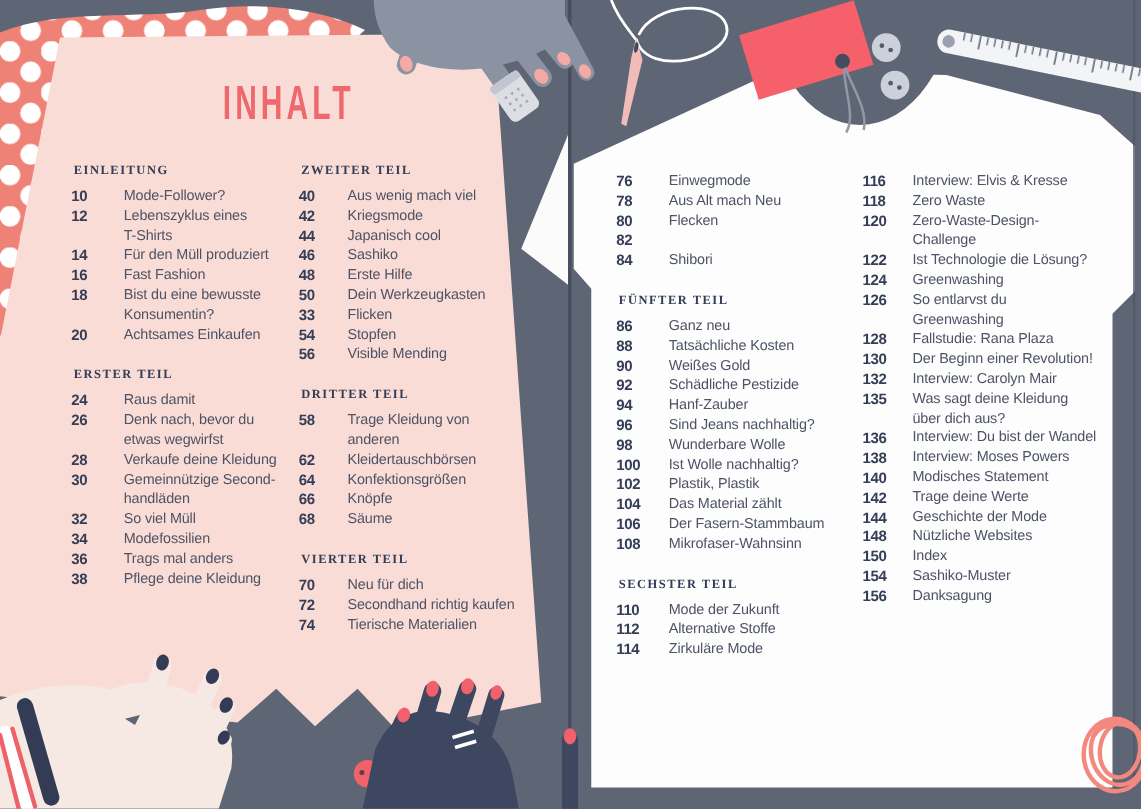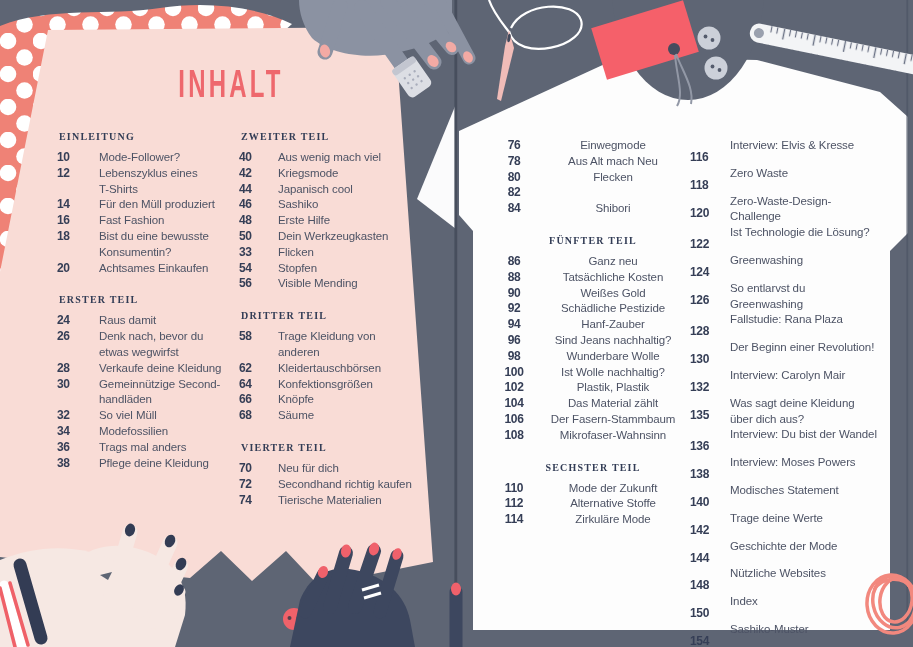--- a/index.html
+++ b/index.html
@@ -12,37 +12,37 @@
   #text-layer{position:absolute;left:0;top:0;width:913px;height:647px;z-index:3;padding-left:44px;}
   .page-title{
     position:absolute;left:141px;top:62px;width:180px;
     text-align:center;color:#ee686d;font-weight:bold;font-size:30px;
     letter-spacing:4px;transform:scale(.80,1.28);transform-origin:center top;
     font-family:"Liberation Sans","DejaVu Sans",sans-serif;
   }
   .toc-col{position:absolute;}
   #left-column-1{left:57px;top:129px;width:177px;}
   #left-column-2{left:239px;top:129px;width:186px;}
-  #right-column-1{left:493px;top:138px;width:198px;text-align:center;}
+  #right-column-1{left:493px;top:138px;width:198px;}
   #right-column-2{left:690px;top:138px;width:216px;}
   .section + .section{margin-top:16px;}
   .heading{
     font-family:"Liberation Serif","DejaVu Serif",serif;
     font-weight:bold;font-size:10px;letter-spacing:1.2px;
     color:#323c55;line-height:16px;margin-bottom:5px;padding-left:2px;
   }
   .entry{display:flex;align-items:flex-start;}
   .entry .num{
     flex:0 0 auto;font-weight:bold;font-size:12px;color:#353e56;
     line-height:15.8px;letter-spacing:-.3px;
   }
   #left-column-1 .num{width:42px;}
   #left-column-2 .num{width:39px;}
   #right-column-1 .num{width:42px;}
-  #right-column-2 .num{width:40px;margin-top:12px;}
+  #right-column-2 .num{width:40px;}
   .entry .txt{
     flex:1 1 auto;font-size:11.5px;color:#4d5365;line-height:15.8px;
     letter-spacing:-.1px;white-space:pre-line;
   }
 </style>
 </head>
 <body>
 
 <svg id="scene" width="913" height="647" viewBox="0 0 913 647">
   <defs>

